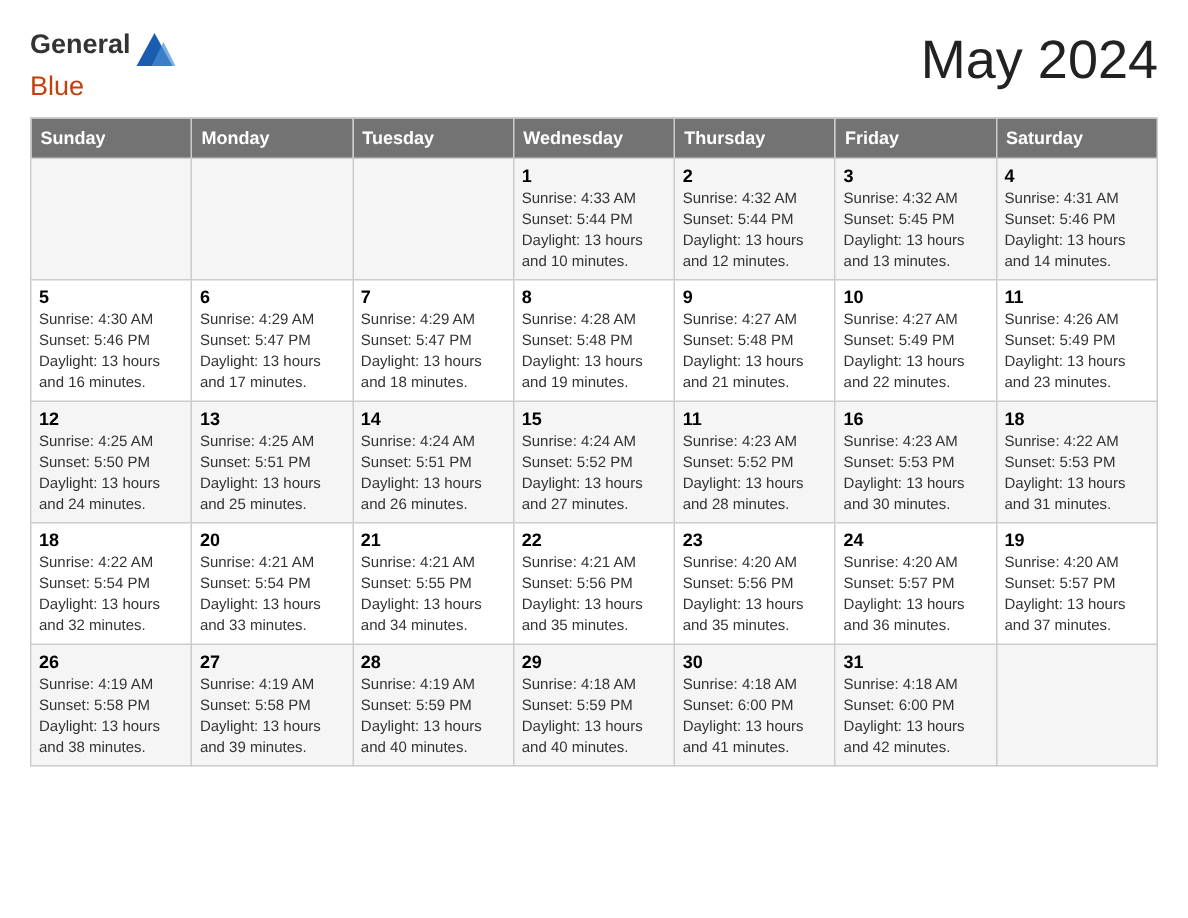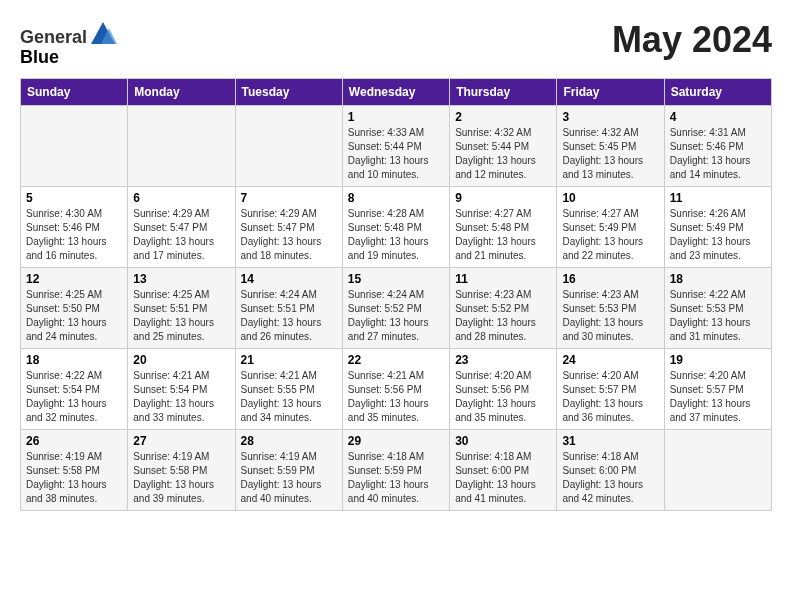--- a/index.html
+++ b/index.html
@@ -21,49 +21,49 @@
       align-items: center;
     }
     .logo-text-general {
       font-size: 18px;
       font-weight: bold;
       color: #333;
       line-height: 1.1;
     }
     .logo-text-blue {
       font-size: 18px;
-      font-weight: bold;
-      color: #000000;
+      font-weight: normal;
+      color: #c2410c;
       line-height: 1.1;
     }
     .logo-icon {
       width: 28px;
       height: 28px;
       margin-left: 2px;
     }
     .title-area {
       text-align: right;
     }
     .month-title {
       font-size: 36px;
-      font-weight: bold;
+      font-weight: normal;
       color: #222;
       line-height: 1.1;
     }
     .location-title {
       font-size: 16px;
       color: #444;
     }
     table {
       width: 100%;
       border-collapse: collapse;
       font-size: 11px;
     }
     thead tr th {
-      background-color: #4c1d95;
+      background-color: #737373;
       color: #fff;
       text-align: left;
       padding: 6px 6px;
       font-size: 12px;
       font-weight: bold;
       border: 1px solid #ccc;
     }
     tbody tr td {
       border: 1px solid #ccc;
       vertical-align: top;
@@ -88,21 +88,21 @@
       color: #333;
       line-height: 1.4;
     }
   </style>
 </head>
 <body>
 
 <div class="header-area">
   <div class="logo">
     <div>
-      <div style="display:flex;align-items:flex-end;">
+      <div style="display:flex;align-items:flex-start;">
         <span class="logo-text-general">General</span>
         <svg class="logo-icon" viewBox="0 0 28 28">
           <polygon points="14,2 26,24 2,24" fill="#1a5cb0"></polygon>
           <polygon points="20,8 28,24 12,24" fill="#4a8fd4" opacity="0.7"></polygon>
         </svg>
       </div>
       <div>
         <span class="logo-text-blue">Blue</span>
       </div>
     </div>

